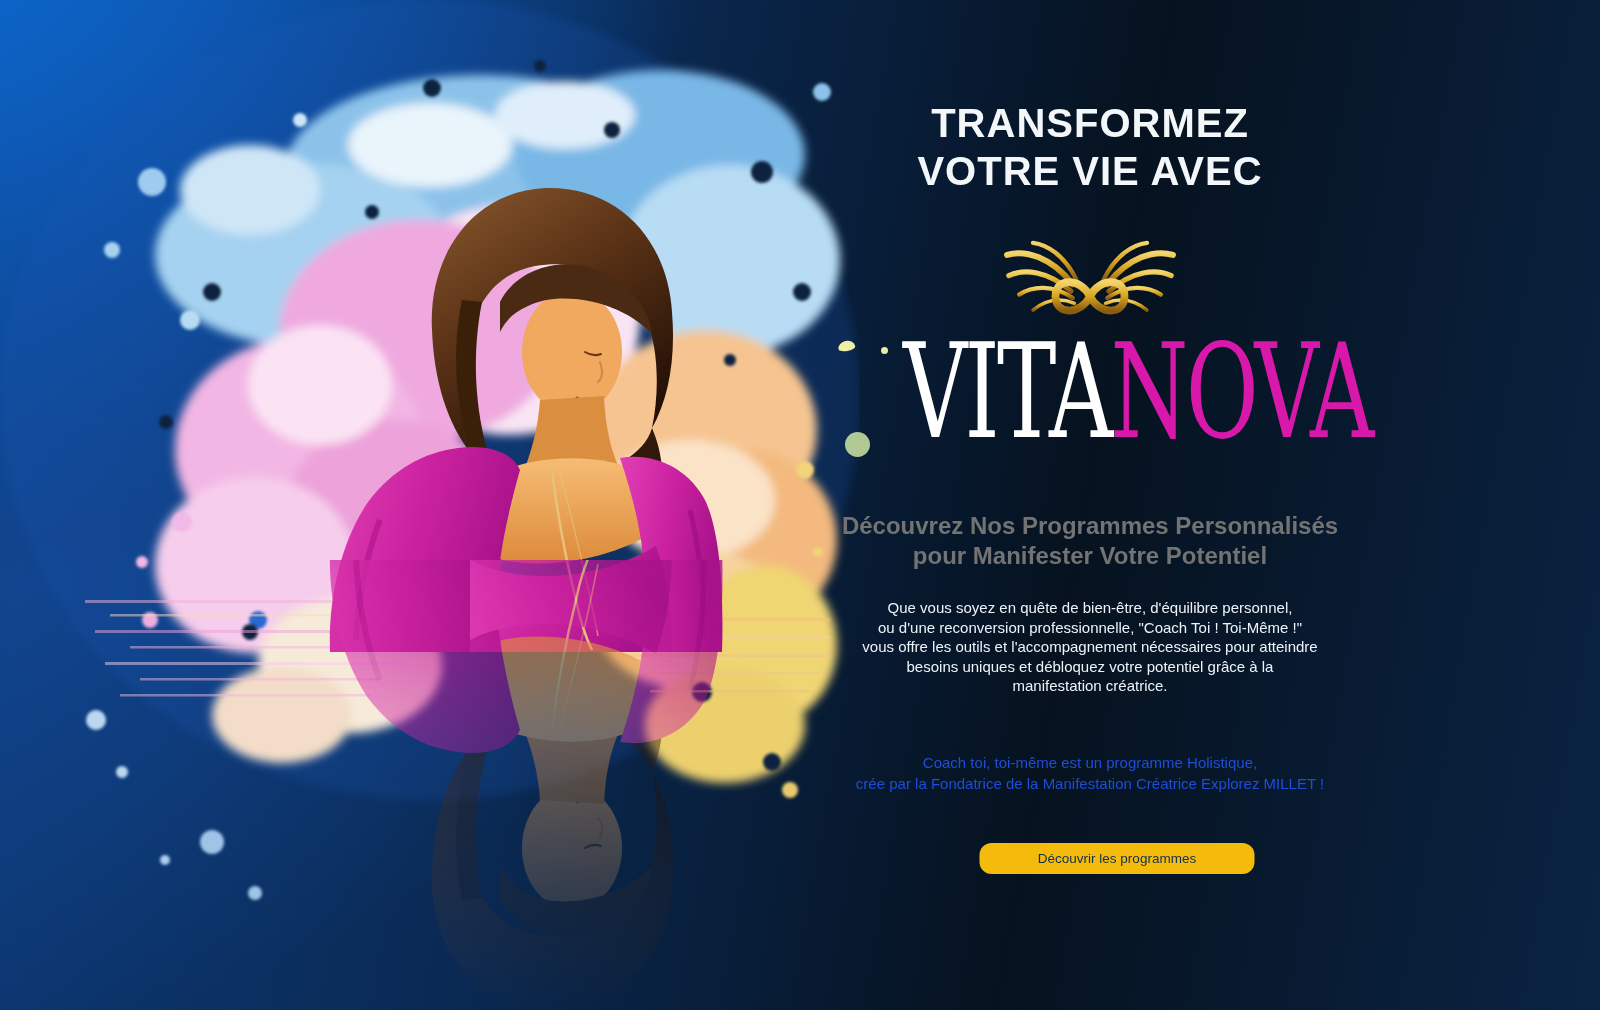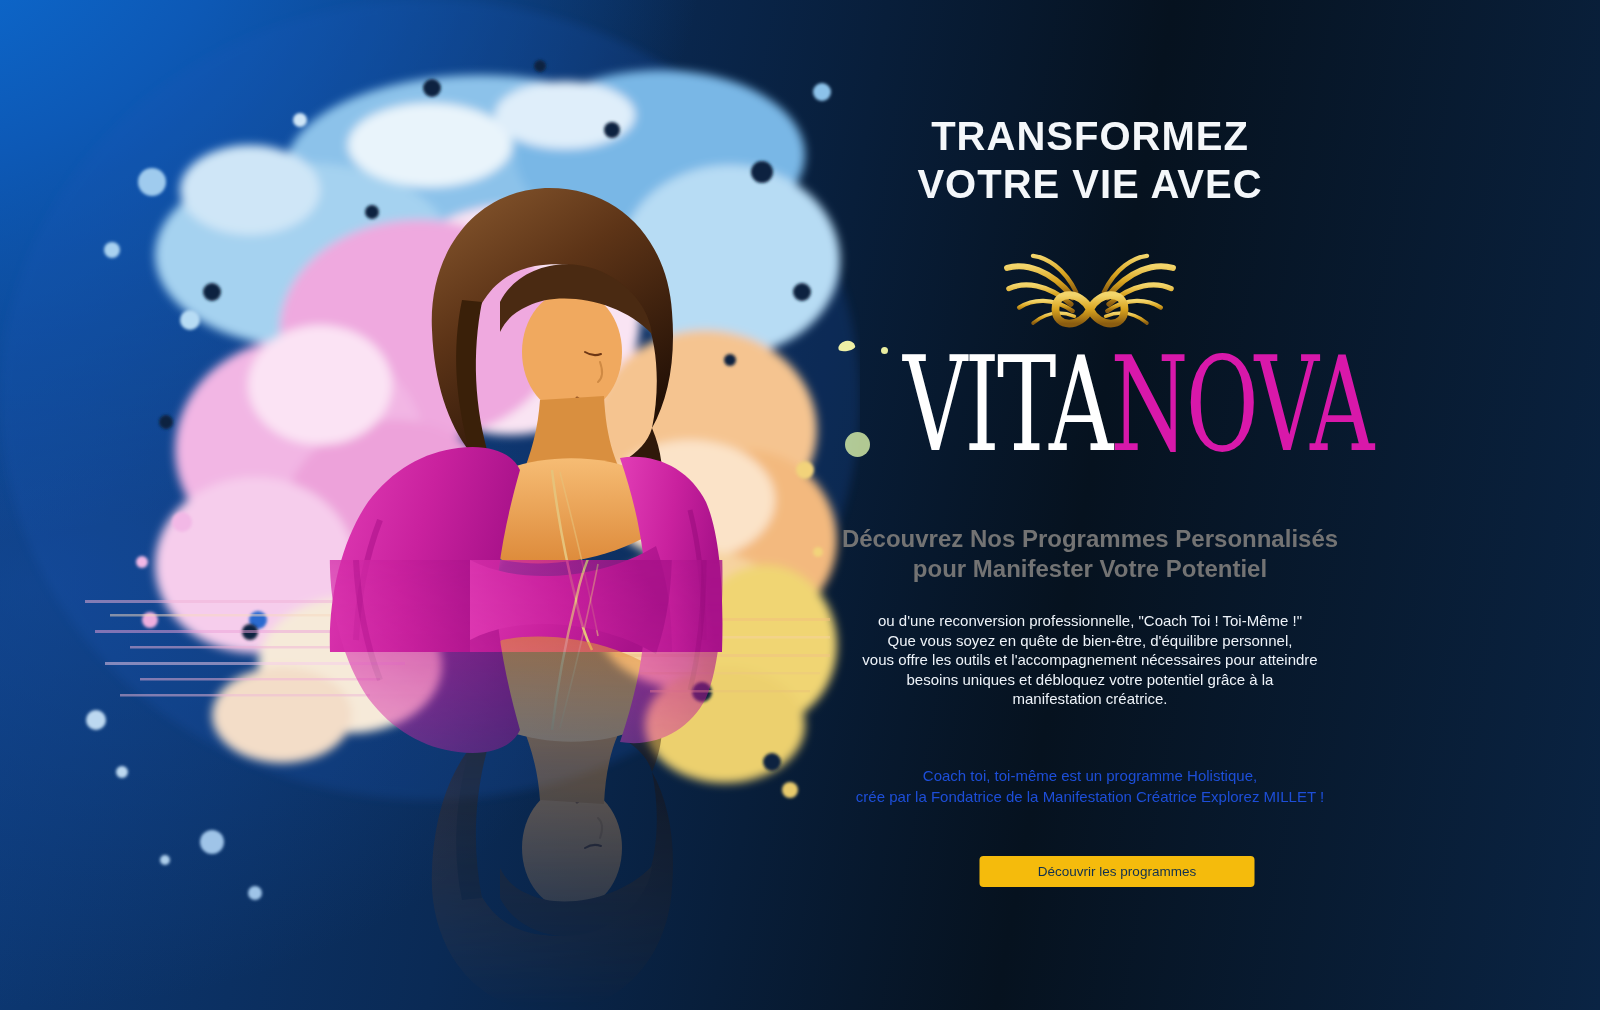--- a/index.html
+++ b/index.html
@@ -7,21 +7,21 @@
   body{
     position:relative;
     font-family:"Liberation Sans", sans-serif;
     background:
       radial-gradient(1350px 1050px at -8% -10%, #0c70d8 0%, #0d59b6 26%, rgba(13,89,182,0) 62%),
       radial-gradient(900px 650px at 2% 58%, rgba(21,79,165,.55) 0%, rgba(21,79,165,0) 65%),
       linear-gradient(100deg, #0d3c7c 0%, #0a2a55 34%, #06121f 66%, #0a2444 100%);
   }
   .artwork{ position:absolute; left:0; top:0; width:860px; height:1010px; }
 
-  .content{ position:absolute; left:815px; top:13px; width:550px; height:908px; text-align:center; color:#fff; }
+  .content{ position:absolute; left:815px; top:0; width:550px; height:908px; text-align:center; color:#fff; }
   .content > *{ position:absolute; left:0; right:0; }
 
   .hero-heading{
     top:99px; font-size:40px; font-weight:700; letter-spacing:1px;
     line-height:48px; color:#f4f7fa;
   }
   .logo-wrap{ top:234px; height:104px; display:flex; justify-content:center; }
   .wordmark{
     top:322px; font-family:"DejaVu Serif", serif; font-size:131px; line-height:140px;
     white-space:nowrap; letter-spacing:-4px;
@@ -31,21 +31,21 @@
   .wordmark .nova{ color:#d818aa; }
 
   .subheading{ top:511px; font-size:24px; font-weight:700; line-height:30px; color:#737373; }
   .intro{ top:598px; font-size:15px; line-height:19.6px; color:#eef3f9; }
   .program-note{ top:752px; font-size:15px; line-height:21px; color:#1d4ed8; }
 
   .cta{
     position:absolute; top:843px; left:50%; transform:translateX(calc(-50% + 27px));
     background:#f5bb0c; color:#10304f; border:none; cursor:pointer;
     font-family:"Liberation Sans", sans-serif; font-size:13.5px;
-    padding:8px 13px; border-radius:4px; white-space:nowrap;
+    padding:8px 13px; border-radius:12px; white-space:nowrap;
   }
 
   .sparkle{ position:absolute; pointer-events:none; }
   .sparkle.s1{ left:838px; top:341px; width:17px; height:10px; background:#eef0a6; border-radius:50% 50% 45% 55%/65% 70% 30% 35%; transform:rotate(-12deg); }
   .sparkle.s2{ left:881px; top:347px; width:7px; height:7px; background:#e9eda0; border-radius:50%; }
   .sparkle.s3{ left:845px; top:432px; width:25px; height:25px; background:#cfe6a3; border-radius:50%; opacity:.85; }
 </style>
 </head>
 <body>
 
@@ -223,22 +223,22 @@
   <div class="wordmark">
     <span class="vita">VITA</span><span class="nova">NOVA</span>
   </div>
 
   <h2 class="subheading">
     <span style="display:block">Découvrez Nos Programmes Personnalisés</span>
     <span style="display:block">pour Manifester Votre Potentiel</span>
   </h2>
 
   <div class="intro">
+    <div>Que vous soyez en quête de bien-être, d'équilibre personnel,</div>
     <div>ou d'une reconversion professionnelle, "Coach Toi ! Toi-Même !"</div>
-    <div>Que vous soyez en quête de bien-être, d'équilibre personnel,</div>
     <div>vous offre les outils et l'accompagnement nécessaires pour atteindre</div>
     <div>besoins uniques et débloquez votre potentiel grâce à la</div>
     <div>manifestation créatrice.</div>
   </div>
 
   <div class="program-note">
     <div>Coach toi, toi-même est un programme Holistique,</div>
     <div>crée par la Fondatrice de la Manifestation Créatrice Explorez MILLET !</div>
   </div>
 

